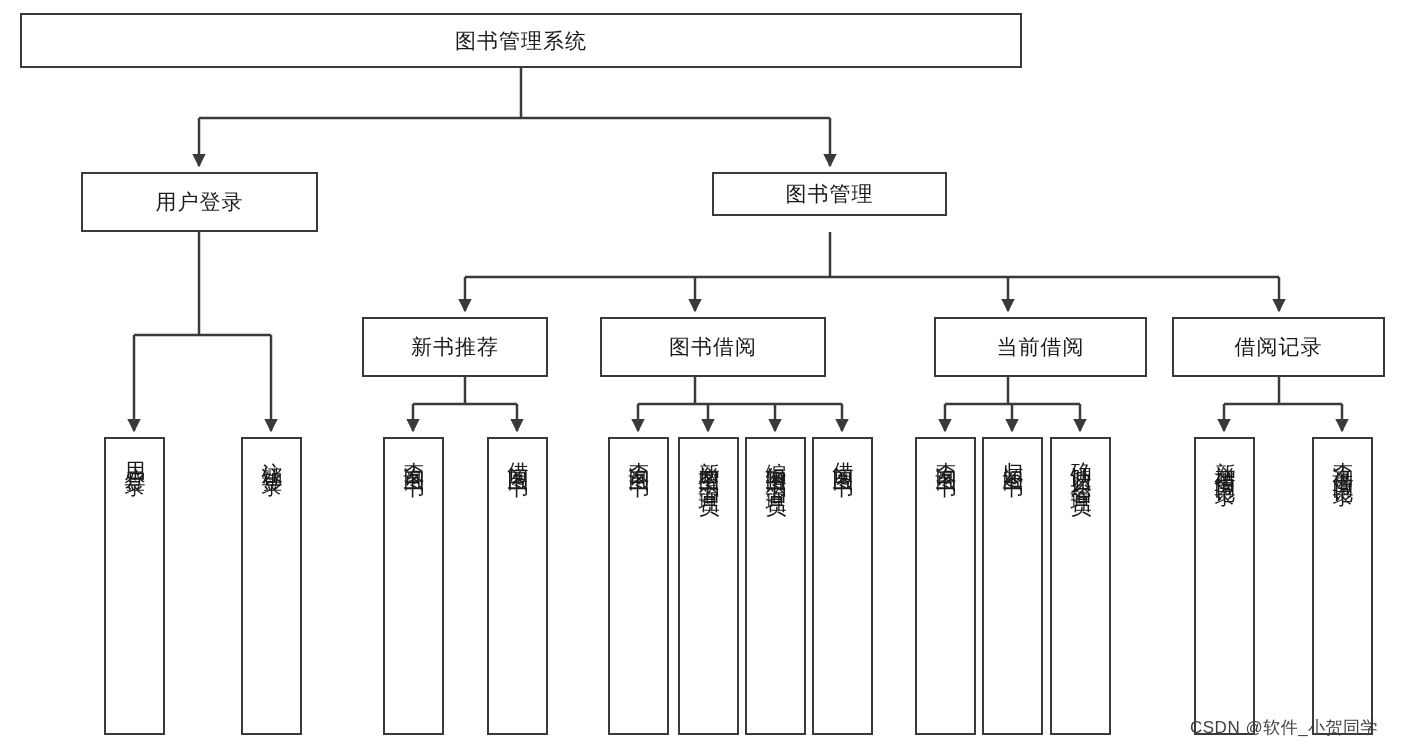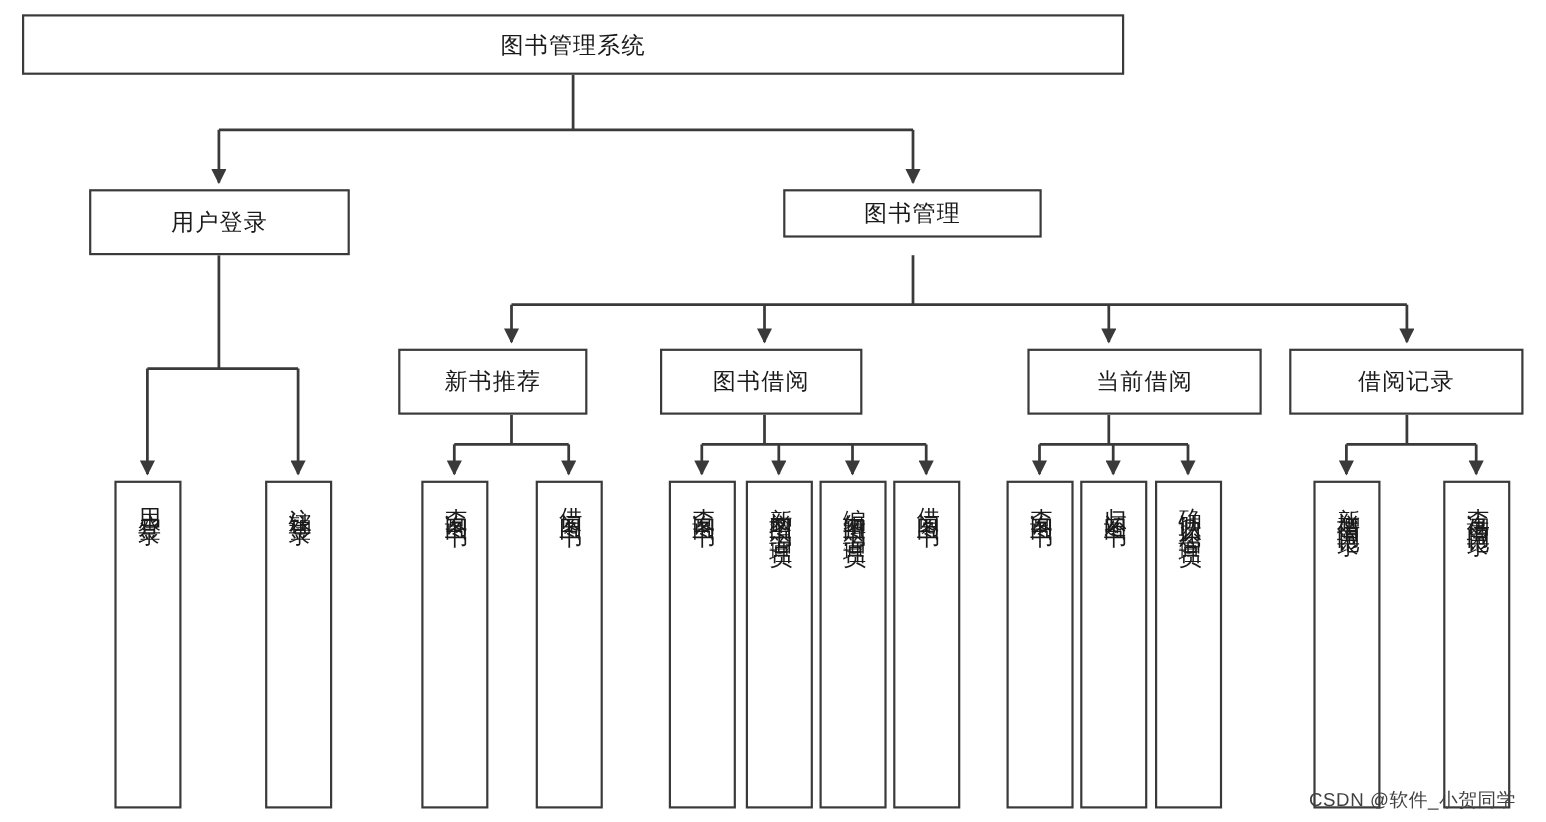--- a/index.html
+++ b/index.html
@@ -120,24 +120,24 @@
     <span>图书管理系统</span>
   </div>
 
   <div class="node horiz" style="left:81px; top:172px; width:237px; height:60px;">
     <span>用户登录</span>
   </div>
   <div class="node horiz" style="left:712px; top:172px; width:235px; height:44px;">
     <span>图书管理</span>
   </div>
 
-  <div class="node horiz" style="left:362px; top:317px; width:172px; height:60px;font-family:Liberation Mono, monospace;">
+  <div class="node horiz" style="left:362px; top:317px; width:186px; height:60px;font-family:Liberation Mono, monospace;">
     <span>新书推荐</span>
   </div>
-  <div class="node horiz" style="left:600px; top:317px; width:184px; height:60px;">
+  <div class="node horiz" style="left:600px; top:317px; width:226px; height:60px;">
     <span>图书借阅</span>
   </div>
   <div class="node horiz" style="left:902px; top:317px; width:213px; height:60px;margin-left:32px;">
     <span>当前借阅</span>
   </div>
   <div class="node horiz" style="left:1172px; top:317px; width:213px; height:60px;text-align:right;">
     <span>借阅记录</span>
   </div>
 
   <div class="node vert" style="left:104px; top:437px; width:61px; height:298px;">

